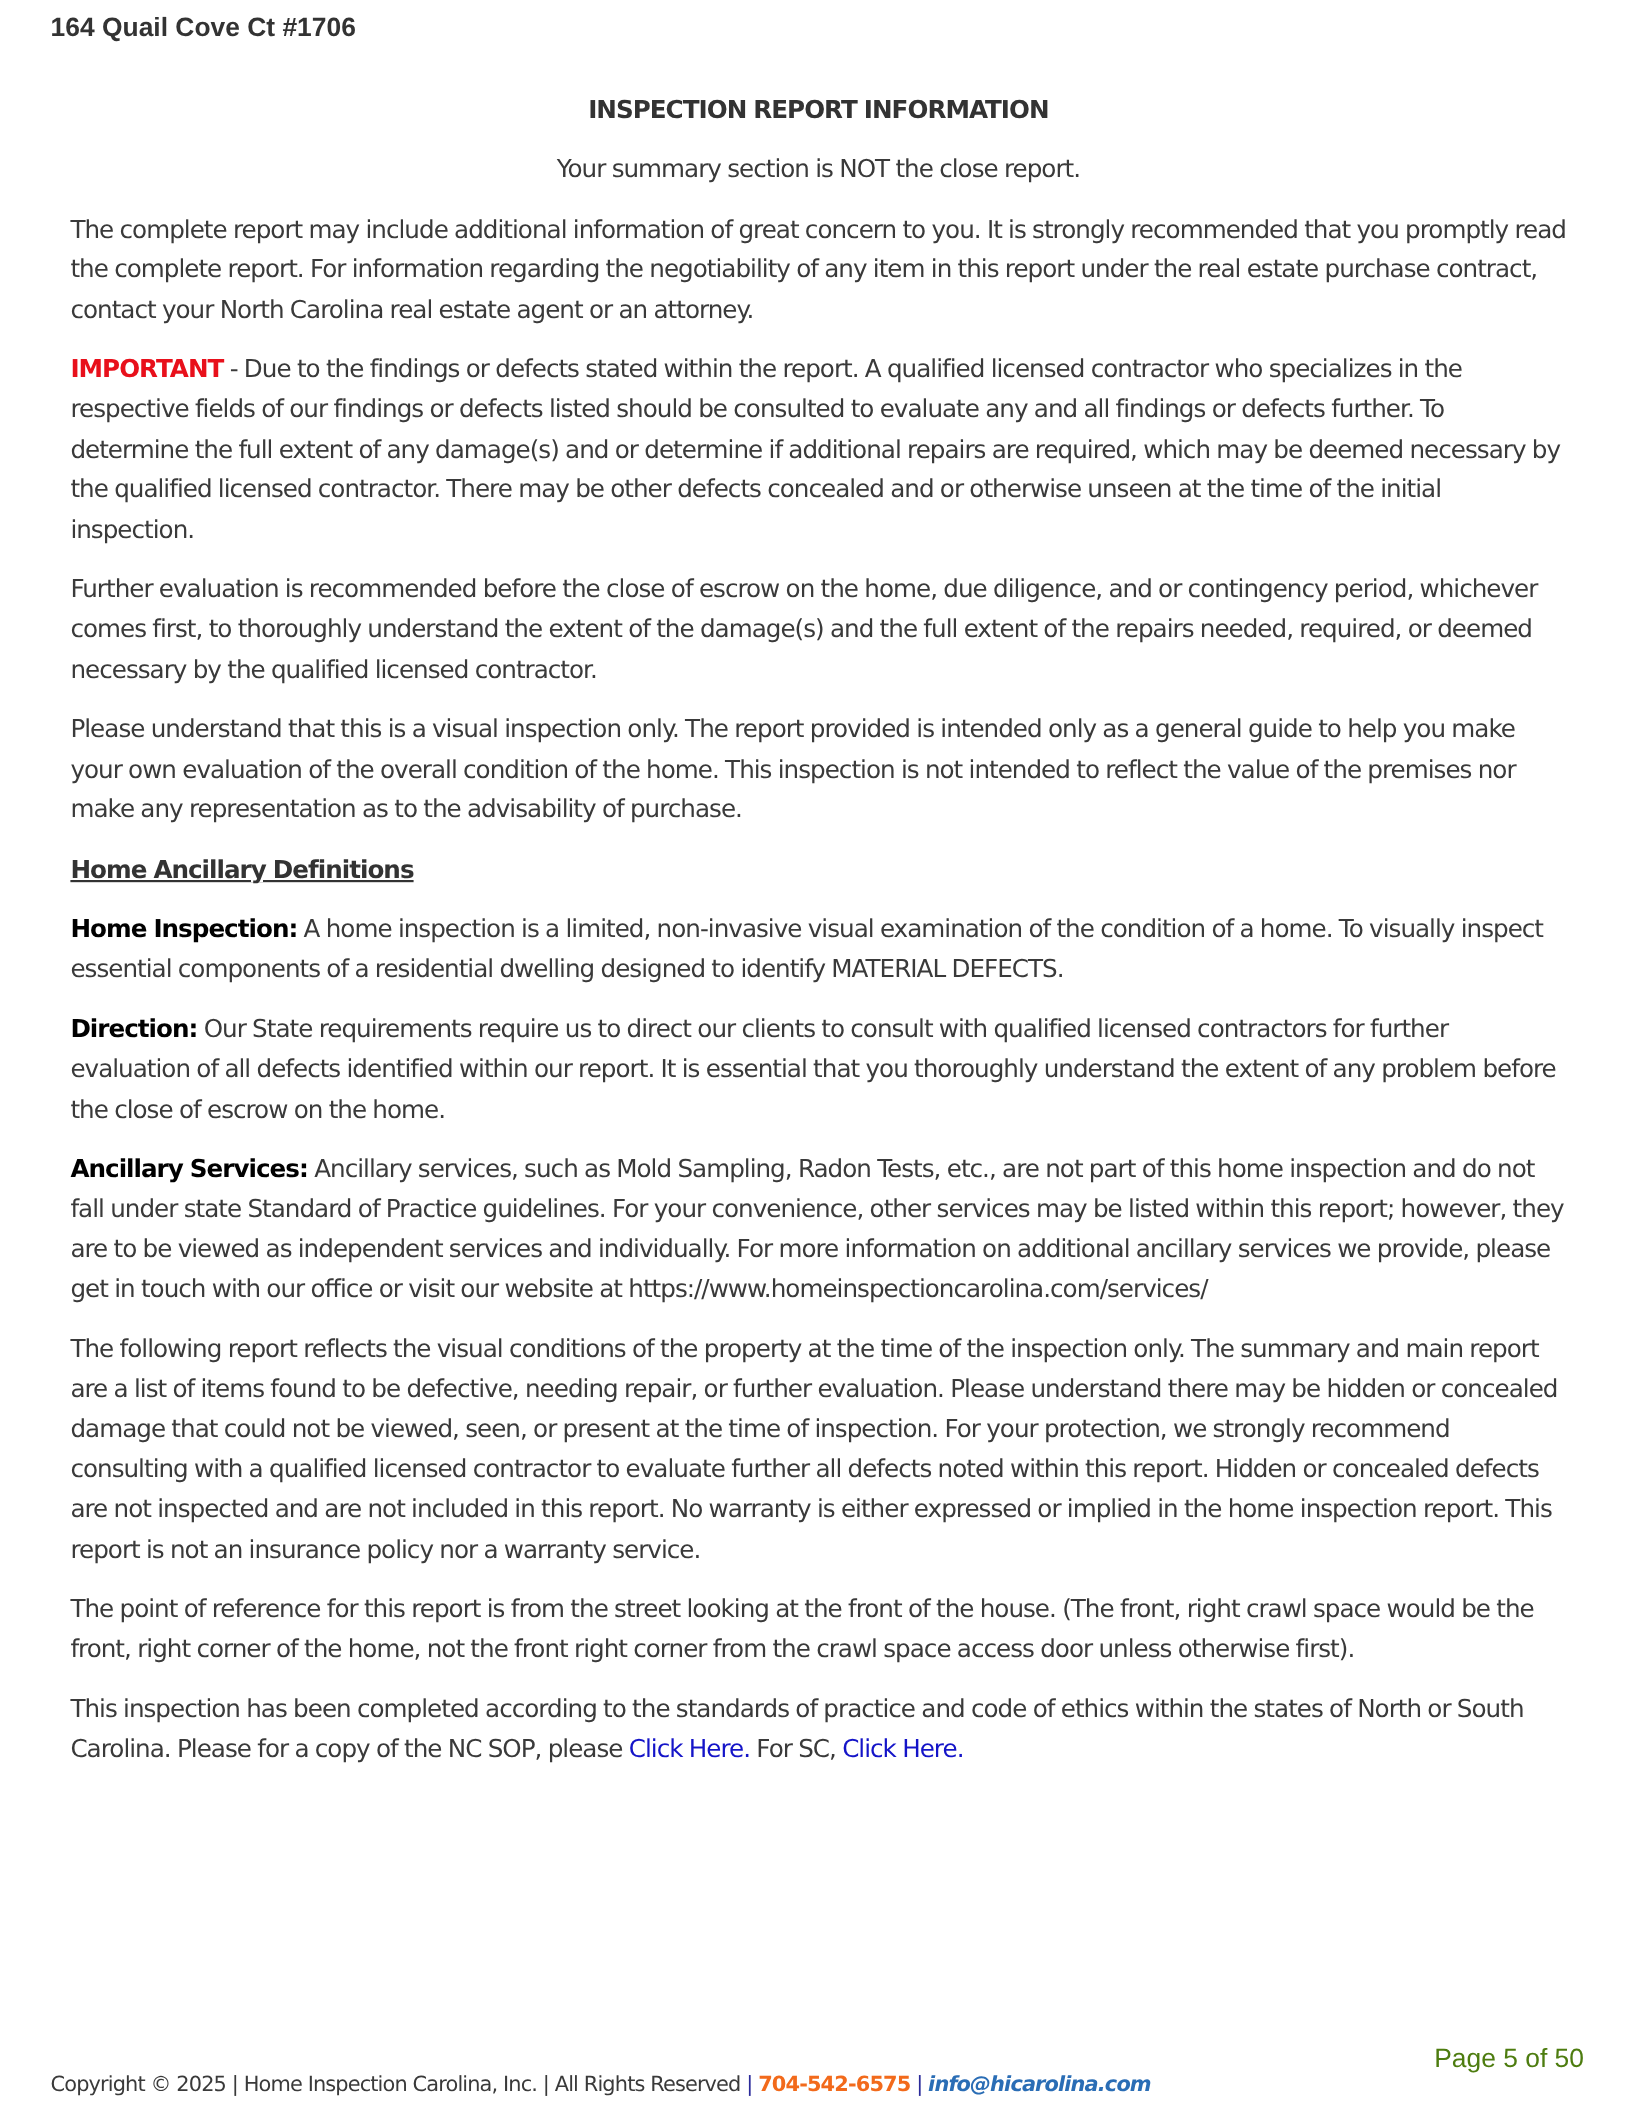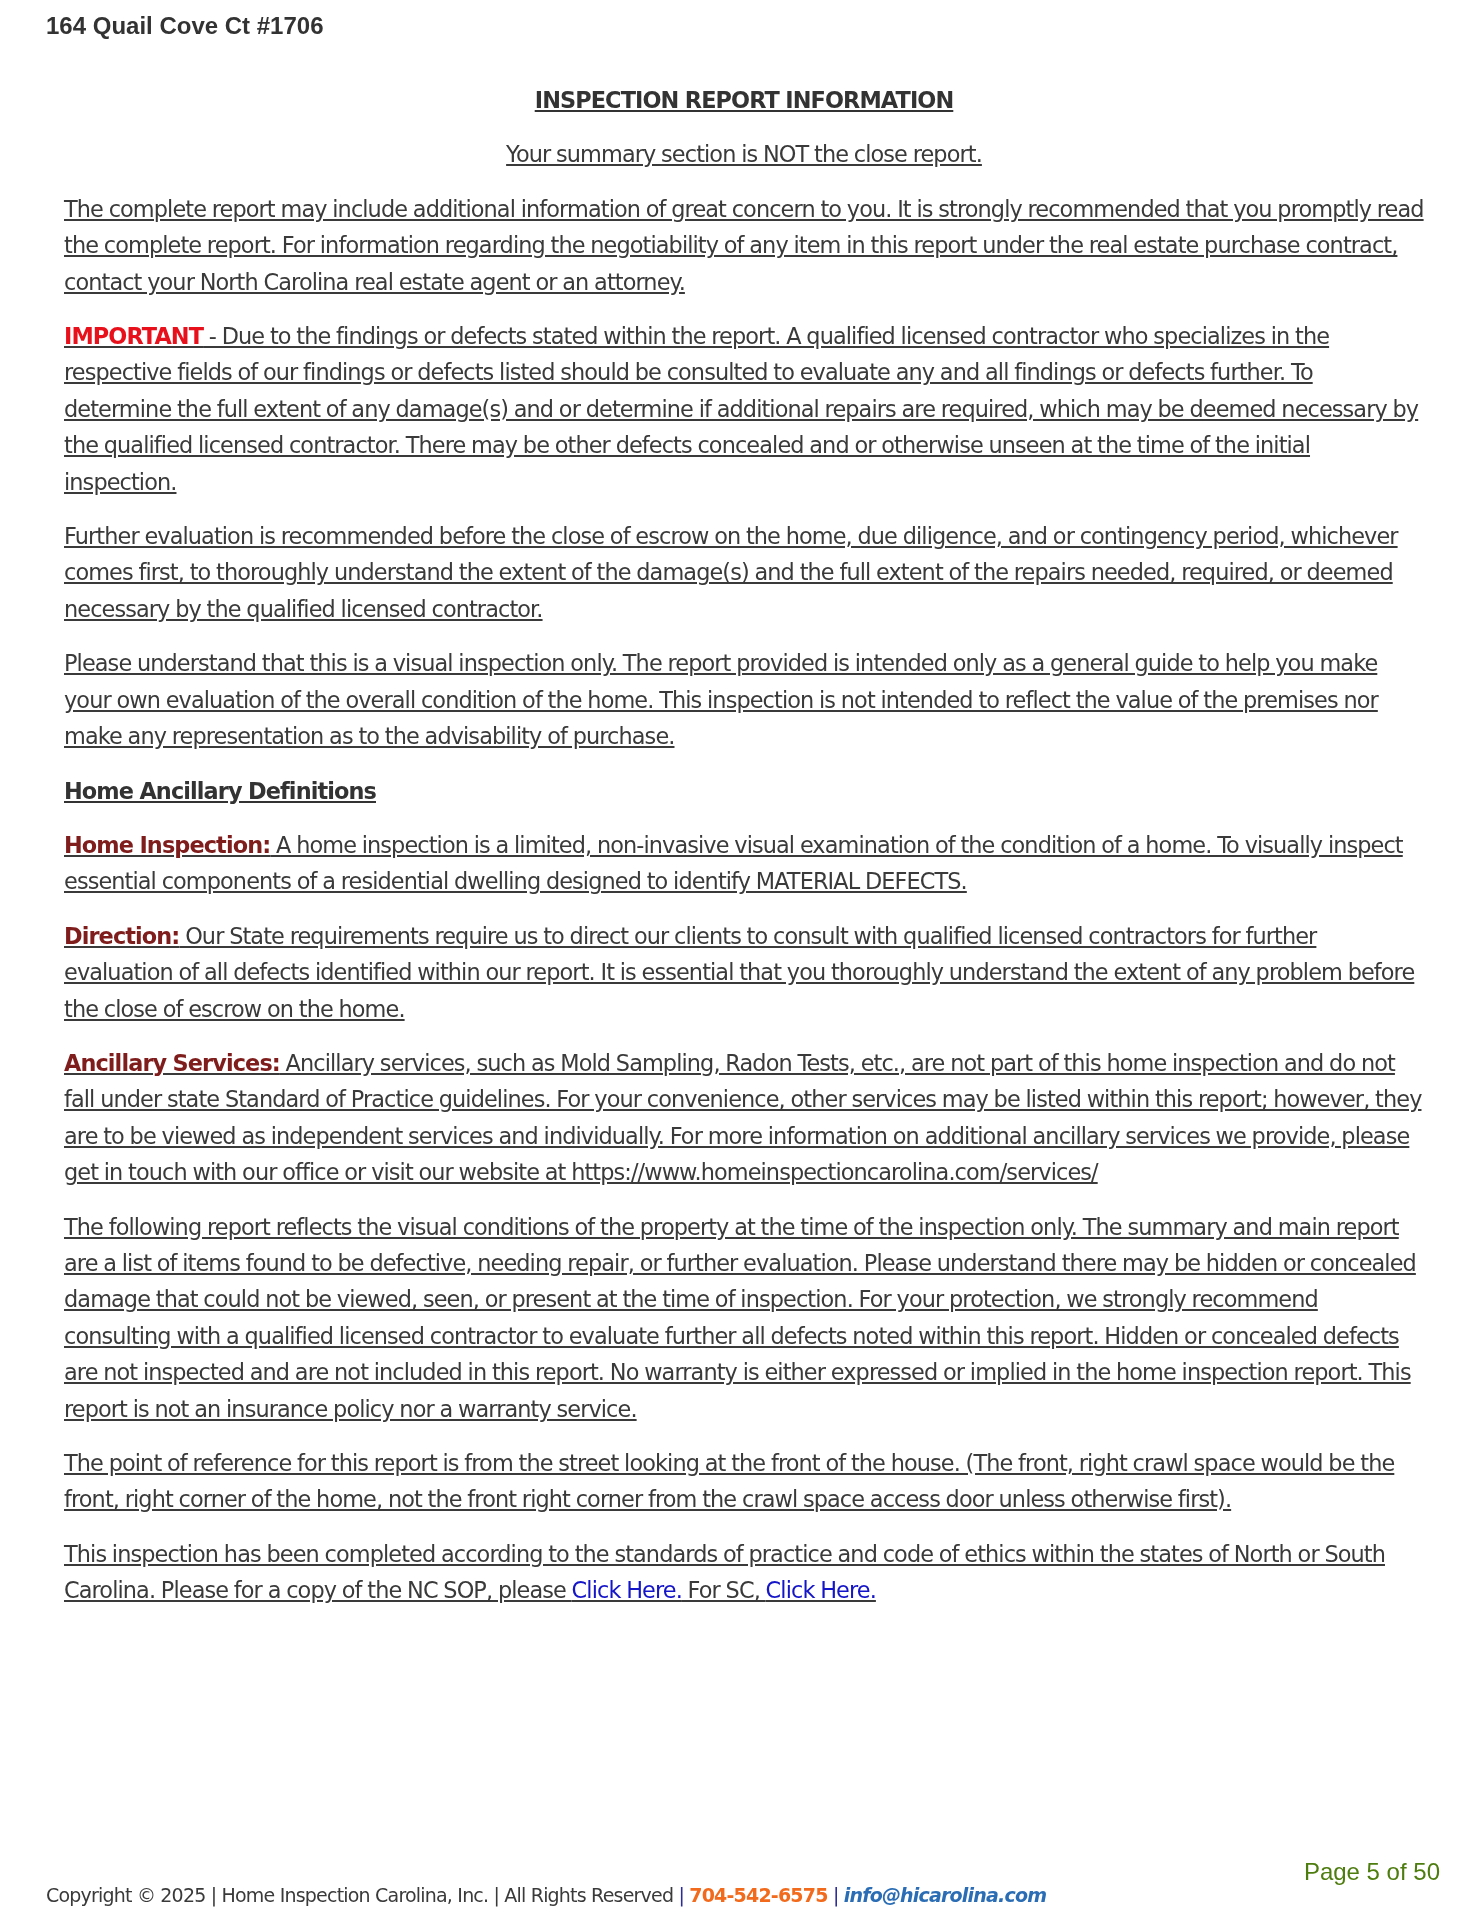--- a/index.html
+++ b/index.html
@@ -14,23 +14,23 @@
   }
   .content {
     position: absolute; left: 64px; top: 82px; width: 1360px;
     font-family: "DejaVu Sans", sans-serif; font-size: 22.4px; line-height: 36.4px;
     color: #3a3a3a; letter-spacing: -0.9px; word-spacing: -0.5px;
   }
   .title {
     text-align: center; font-weight: bold; margin: 0 0 18px 0; color: #333;
   }
   .subtitle { text-align: center; margin: 0 0 18px 0; }
-  p { margin: 0 0 18px 0; text-decoration: underline; }
+  p { margin: 0 0 18px 0; }
   .important { color: #e8101b; font-weight: bold; }
-  .orange { color: #7f1d1d; font-weight: bold; }
+  .orange { color: #000000; font-weight: bold; }
   .def-heading { font-weight: bold; text-decoration: underline; color: #333; }
   .link { color: #1414c8; cursor: pointer; }
   .footer {
     position: absolute; left: 46px; top: 1906px; transform: translateY(-100%);
     font-family: "DejaVu Sans", sans-serif; font-size: 19px; color: #3a3a3a;
     letter-spacing: -0.8px; white-space: nowrap; text-align: center;
   }
   .sep { color: #2b2b9a; }
   .phone { color: #f26a1b; font-weight: bold; }
   .email { color: #2a6db5; font-weight: bold; font-style: italic; }

